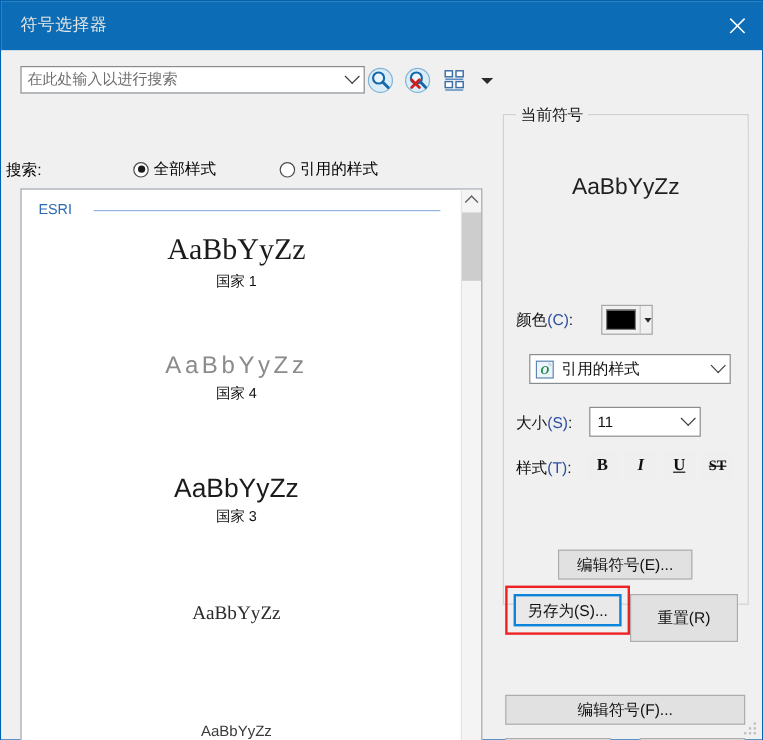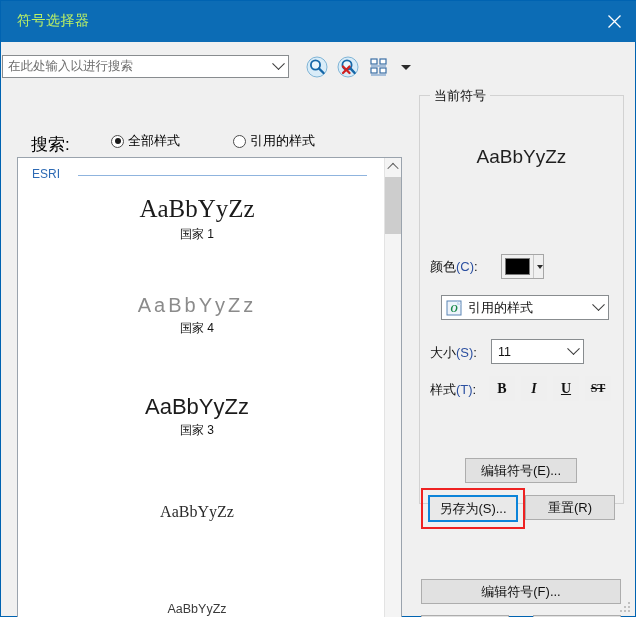--- a/index.html
+++ b/index.html
@@ -13,37 +13,37 @@
     background:#f0f0f0;box-sizing:border-box;
     border:1px solid #0063b1;
   }
   
   .titlebar{
     position:absolute;left:0;top:0;width:636px;height:41px;
     background:#0c6cb5;
   }
   .title-text{
     position:absolute;left:16px;top:11px;
-    font-size:14px;color:#bef264;letter-spacing:.5px;
+    font-size:14px;color:#e5e5e5;letter-spacing:.5px;
     white-space:nowrap;
   }
   .close-btn{
     position:absolute;right:0;top:0;width:46px;height:41px;
     display:flex;align-items:center;justify-content:center;
     cursor:pointer;
   }
   .close-btn svg{display:block;}
   
   .client{
     position:absolute;left:0;top:41px;width:634px;height:574px;
     background:#f0f0f0;
   }
   
   .search-combo{
-    position:absolute;left:1px;top:13px;width:287px;height:23px;
+    position:absolute;left:16px;top:13px;width:287px;height:23px;
     background:#ffffff;border:1px solid #888c8f;box-sizing:border-box;
     display:flex;align-items:center;
   }
   .search-combo .ph{
     padding-left:5px;font-size:12.5px;color:#6e6e6e;
     flex:1;white-space:nowrap;overflow:hidden;
   }
   .combo-arrow{
     width:20px;height:21px;display:flex;align-items:center;justify-content:center;
     cursor:pointer;
@@ -52,21 +52,21 @@
     width:8px;height:8px;border-right:1.4px solid #3c3c3c;border-bottom:1.4px solid #3c3c3c;
     transform:rotate(45deg) translate(-2px,-2px);
   }
   .tool-icons{position:absolute;left:305px;top:12px;height:26px;display:flex;align-items:center;gap:9px;}
   .tool-ico{width:22px;height:22px;cursor:pointer;position:relative;}
   .tb-arrow{
     width:0;height:0;border-left:5px solid transparent;border-right:5px solid transparent;
     border-top:5px solid #2b2b2b;cursor:pointer;margin-left:2px;
   }
   
-  .srch-label{position:absolute;left:30px;top:91px;font-size:17px;white-space:nowrap;}
+  .srch-label{position:absolute;left:4px;top:91px;font-size:13px;white-space:nowrap;}
   .radio-opt{position:absolute;top:90px;display:flex;align-items:center;cursor:pointer;white-space:nowrap;}
   .radio-opt.a{left:110px;}
   .radio-opt.b{left:232px;}
   .radio{
     width:13px;height:13px;border-radius:50%;
     border:1.3px solid #4c4c4c;background:#fff;box-sizing:border-box;
     margin-right:4px;position:relative;flex:none;
   }
   .radio.on::after{
     content:"";position:absolute;left:50%;top:50%;width:6px;height:6px;
@@ -160,21 +160,21 @@
   }
   .cjk-row span{font-size:13px;white-space:nowrap;}
   .btn{
     background:#e1e1e1;border:1px solid #adadad;box-sizing:border-box;
     display:flex;align-items:center;justify-content:center;
     font-size:13px;color:#111;cursor:pointer;white-space:nowrap;
   }
   .btn-edit{position:absolute;left:464px;top:416px;width:112px;height:25px;}
   .btn-saveas{position:absolute;left:427px;top:453px;width:90px;height:27px;
     background:#e9e9e9;border:2px solid #0c84d9;}
-  .btn-reset{position:absolute;left:524px;top:453px;width:90px;height:25px;}
+  .btn-reset{position:absolute;left:524px;top:453px;width:90px;height:40px;}
   .hl-red{
     position:absolute;left:420px;top:446px;width:104px;height:41px;
     border:2px solid #ee2222;box-sizing:border-box;pointer-events:none;
   }
   .btn-styleref{position:absolute;left:420px;top:537px;width:200px;height:25px;}
   .btn-ok{position:absolute;left:420px;top:573px;width:88px;height:28px;}
   .btn-cancel{position:absolute;left:532px;top:573px;width:88px;height:28px;}
   .grip{position:absolute;right:3px;bottom:2px;width:12px;height:12px;opacity:.45;}
   .grip i{position:absolute;width:2px;height:2px;background:#8a8a8a;}
 </style>

